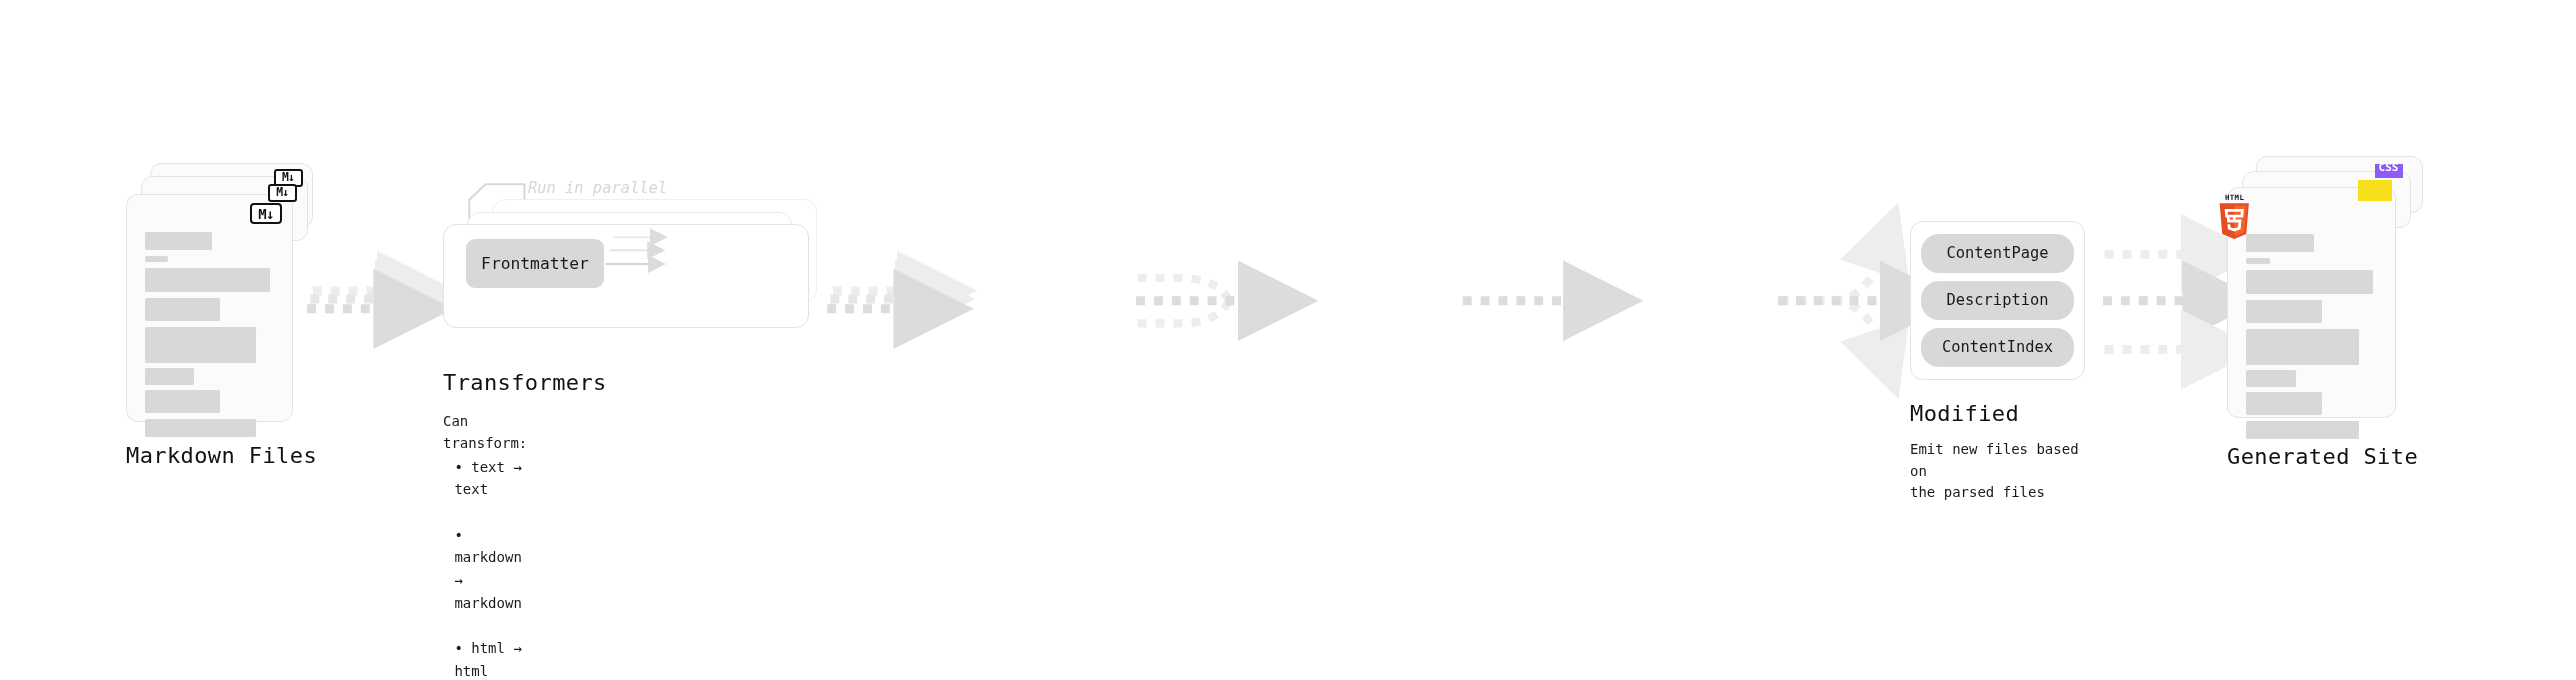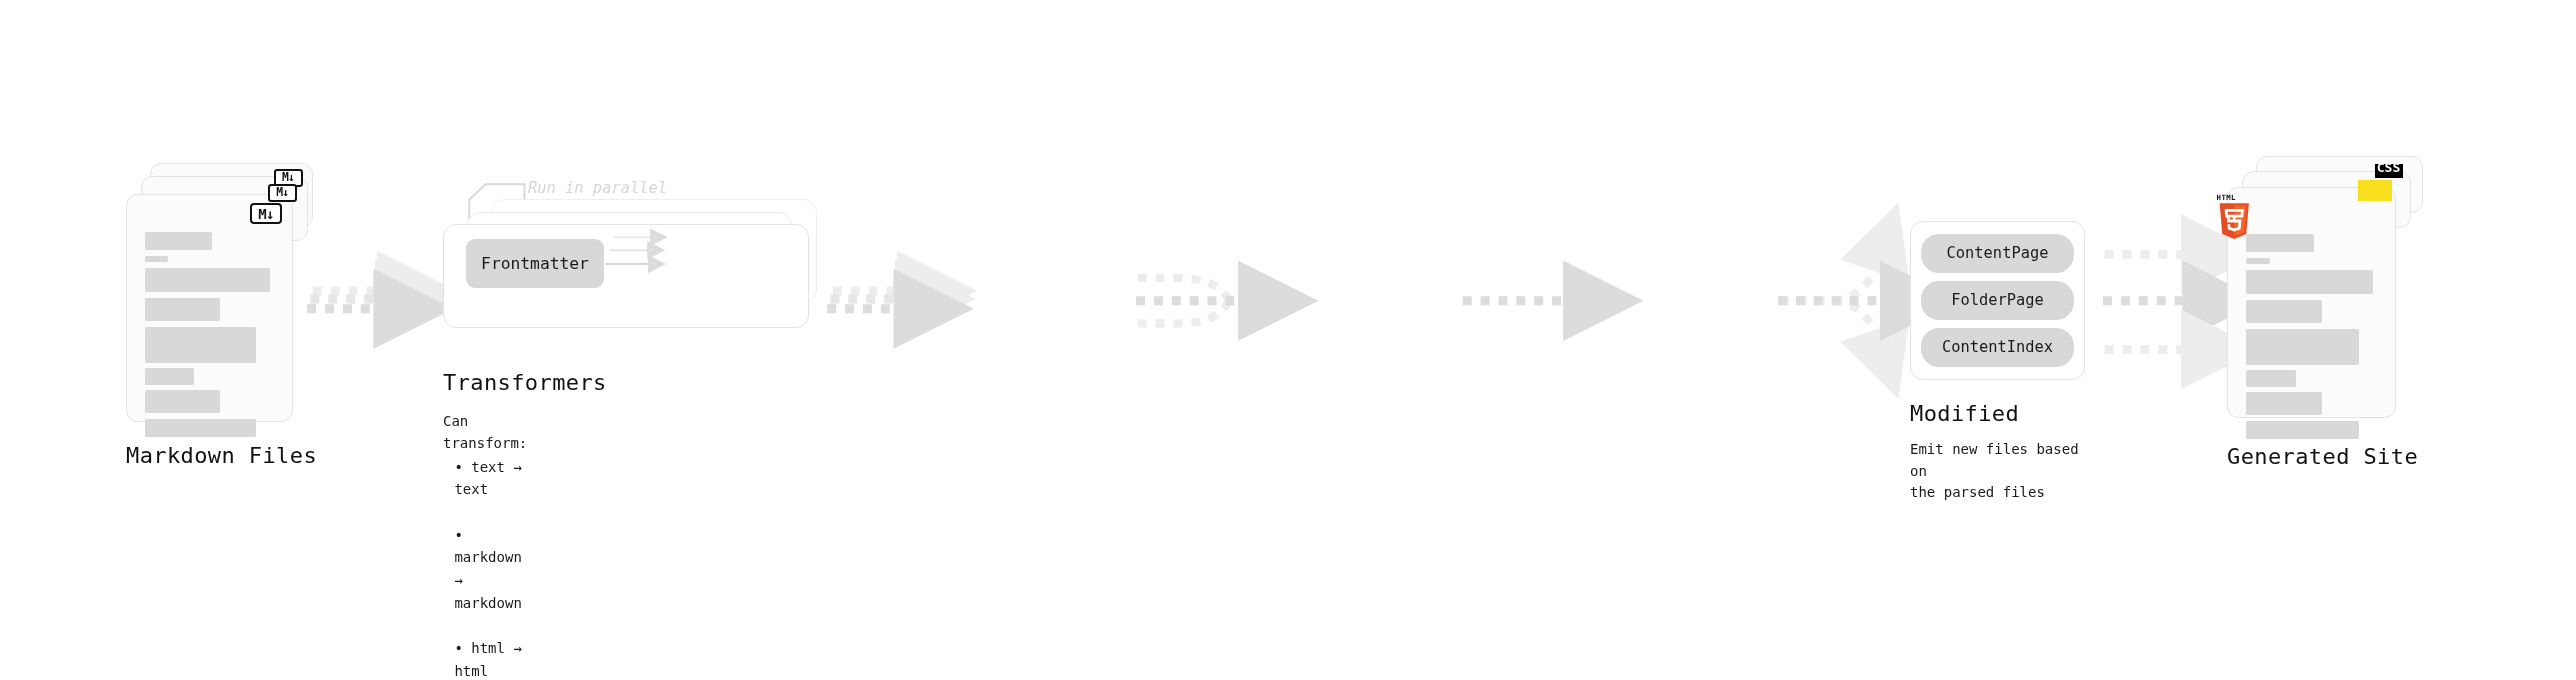--- a/index.html
+++ b/index.html
@@ -67,36 +67,36 @@
     border-radius: 3.3px;
     background: #fff;
     display: flex; align-items: center; justify-content: center;
     font-weight: 700; font-size: 11.4px; line-height: 1;
     letter-spacing: -0.8px; color: #111;
     overflow: hidden;
   }
 
   .css-badge {
     width: 28px; height: 14.6px;
-    background: #000000;
+    background: #8b5cf6;
     display: flex; align-items: flex-start; justify-content: center;
-    color: #fff; font-size: 13px; font-weight: 700; line-height: 8.1px;
+    color: #fff; font-size: 11px; font-weight: 700; line-height: 8.1px;
     overflow: hidden;
   }
   .js-badge {
     width: 34px; height: 21px;
     background: #f7df1e;
   }
   .html5-badge {
     width: 36px; height: 46px;
     position: relative;
   }
   .html5-badge .h5-word {
     position: absolute; top: 0; left: 0; right: 0;
-    text-align: left; font-size: 7.3px; font-weight: 700;
+    text-align: center; font-size: 7.3px; font-weight: 700;
     color: #111; letter-spacing: 0.4px; line-height: 9px;
   }
   .html5-badge .h5-shield {
     position: absolute; top: 9.8px; left: 1.6px;
     width: 32.5px; height: 36px;
   }
 
   
   .proc-box {
     border: 1.6px solid #e3e3e3;
@@ -293,21 +293,21 @@
       <div>• <span>html → html</span></div>
     </div>
   </div>
 
 
 
 
   <div class="node" style="left:1910px; top:221px;">
     <div class="proc-box" style="width:175px; height:159px; gap:8.1px; padding:9.8px;">
       <div class="pill" style="width:153px; height:39px; font-size:15.4px;">ContentPage</div>
-      <div class="pill" style="width:153px; height:39px; font-size:15.4px;">FolderPage</div>
+      <div class="pill" style="width:153px; height:39px; font-size:15.4px;">Description</div>
       <div class="pill" style="width:153px; height:39px; font-size:15.4px;">ContentIndex</div>
     </div>
 
     <div class="caption-title" style="left:0px; top:180px;">Modified</div>
 
     <div class="caption-sub" style="left:0px; top:218px;">Emit new files based on
 the parsed files</div>
   </div>
 
   <div class="node" style="left:2227px; top:156px;">

